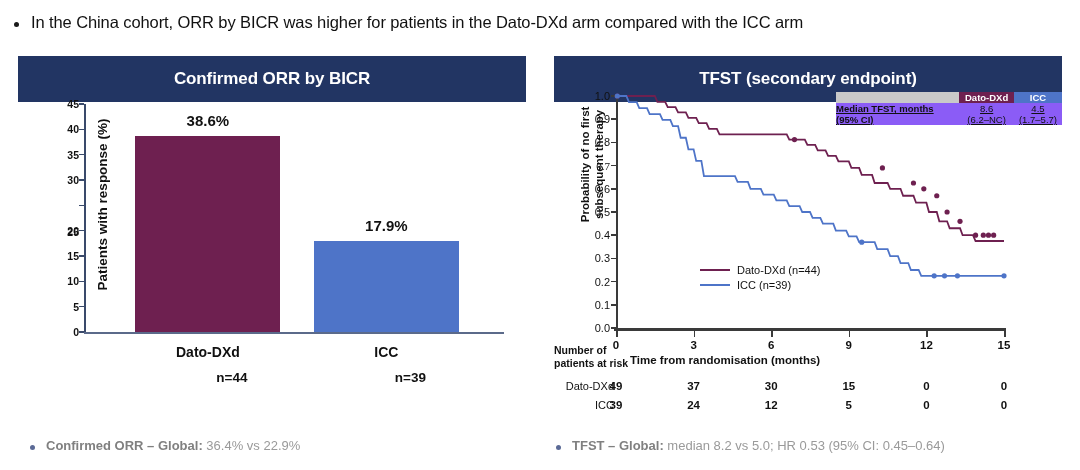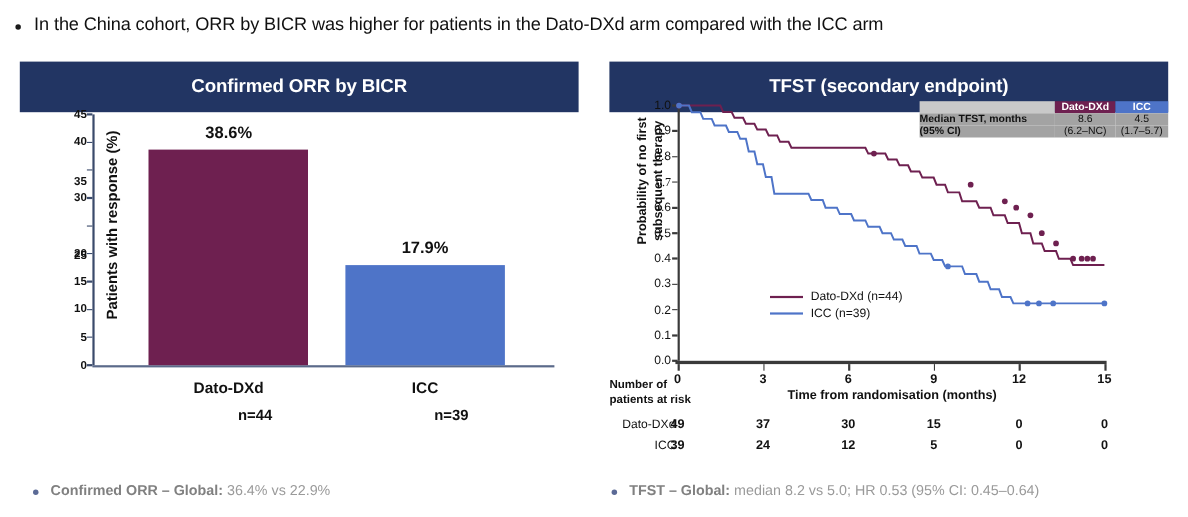--- a/index.html
+++ b/index.html
@@ -83,40 +83,40 @@
     position: absolute; right: 100%; margin-right: 6px;
     font-size: 11px; color: #111; transform: translateY(-50%); white-space: nowrap;
   }
   .km-ytickmark { position: absolute; left: -5px; width: 5px; height: 1.5px; background: #3a3a3a; }
   .km-xtickmark { position: absolute; top: 235px; width: 1.5px; height: 6px; background: #3a3a3a; }
   .km-xtick {
     position: absolute; top: 243px; transform: translateX(-50%);
     font-size: 11.5px; font-weight: bold; color: #111; white-space: nowrap;
   }
   #km-xlabel {
-    position: absolute; left: 62px; top: 262px; width: 390px; text-align: center;
+    position: absolute; left: 76px; top: 262px; width: 390px; text-align: left;
     font-size: 11.5px; font-weight: bold; color: #111;
   }
   #km-legend { position: absolute; left: 84px; top: 166px; font-size: 11px; color: #111; }
   .legend-row { display: flex; align-items: center; gap: 7px; height: 15px; }
   .legend-line { width: 30px; height: 2px; }
   .legend-txt { font-size: 11px; color: #111; white-space: nowrap; }
 
   
   #stats-table {
     position: absolute; left: 282px; top: 0px; width: 226px;
     font-size: 9.5px; color: #111; border-collapse: collapse;
   }
   #stats-table td, #stats-table th { padding: 0; }
   .st-hdr-blank { background:#c9c9c9; height:4px; }
   .st-hdr-dato { background:#6E2050; color:#fff; font-weight:bold; text-align:center; font-size:9.5px; padding:2px 0; }
   .st-hdr-icc  { background:#4E74C8; color:#fff; font-weight:bold; text-align:center; font-size:9.5px; padding:2px 0; }
   .st-label { font-weight: bold; font-size: 9.5px; padding-left: 3px; white-space: nowrap; }
   .st-val   { text-align: center; font-size: 9.5px; margin-left: 24px; }
-  .st-row-a { background: #a3a3a3; }
+  .st-row-a { background: #8b5cf6; text-decoration: underline; }
   .st-row-b { background: #ffffff; }
 
   
   #risk-head {
     position: absolute; left: 0px; top: 252px;
     font-size: 10.5px; font-weight: bold; color: #111; line-height: 1.25;
   }
   #risk-rows { position: absolute; left: 0px; top: 288px; width: 452px; font-size: 11px; color: #111; }
   .risk-row { position: relative; height: 19px; }
   .risk-name {
@@ -165,21 +165,21 @@
           <div class="ytick" style="top: 177.333px;">10</div>
           <div class="ytickmark" style="top: 176.583px;"></div>
           <div class="ytick" style="top: 152px;">15</div>
           <div class="ytickmark" style="top: 151.25px;"></div>
           <div class="ytick" style="top: 126.667px;">20</div>
           <div class="ytickmark" style="top: 125.917px;"></div>
           <div class="ytick" style="top: 96px; margin-top: 32px;">25</div>
           <div class="ytickmark" style="top: 100.583px;"></div>
           <div class="ytick" style="top: 76px;">30</div>
           <div class="ytickmark" style="top: 75.25px;"></div>
-          <div class="ytick" style="top: 50.6667px; margin-top: 10px;">35</div>
+          <div class="ytick" style="top: 50.6667px;">35</div>
           <div class="ytickmark" style="top: 49.9167px;"></div>
           <div class="ytick" style="top: 25.3333px;">40</div>
           <div class="ytickmark" style="top: 24.5833px;"></div>
           <div class="ytick" style="top: 0px;">45</div>
           <div class="ytickmark" style="top: -0.75px;"></div>
         </div>
       <div id="bar-bars">
           <div class="bar" style="left: 51.45px; width: 144.9px; height: 195.573px; background: rgb(110, 32, 80);"></div>
           <div class="bar-value" style="left: 123.9px; top: 8.42667px;">38.6%</div>
           <div class="bar" style="left: 229.95px; width: 144.9px; height: 90.6933px; background: rgb(78, 116, 200);"></div>

